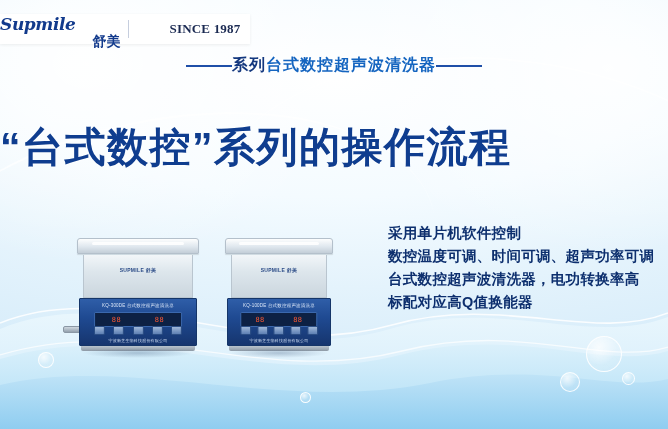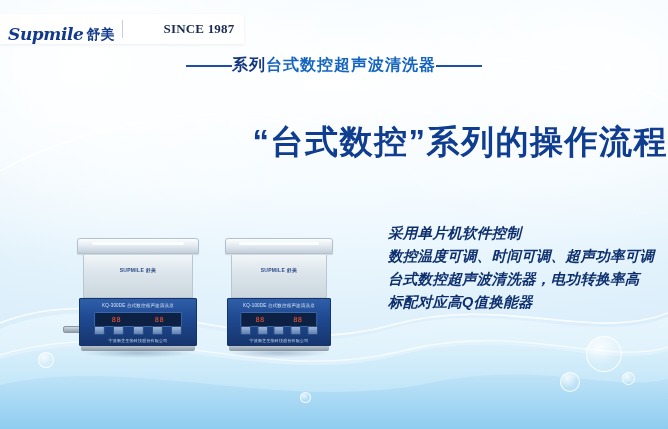--- a/index.html
+++ b/index.html
@@ -69,23 +69,23 @@
     height: 30px;
     display: flex;
     align-items: stretch;
     background: #ffffff;
     border-right: 0;
     box-shadow: 0 1px 3px rgba(0,0,0,0.07);
     z-index: 5;
   }
   .logo-brand {
     display: flex;
-    align-items: flex-end;
-    padding: 0 8px 0 8px;
-    gap: 3px;
+    align-items: flex-start;
+    padding: 0 8px 0 0;
+    gap: 17px;
   }
   .logo-en {
     font-family: "DejaVu Serif", serif;
     font-size: 17px;
     font-weight: bold;
     font-style: italic;
     color: #123a8c;
     letter-spacing: -0.4px;
   }
   .logo-cn {
@@ -135,43 +135,42 @@
     white-space: nowrap;
   }
   .subtitle .hl {
     color: #1565c0;
   }
   
   .main-title {
     position: absolute;
     top: 120px;
     left: 0; right: 0;
-    text-align: right;
-    font-size: 33px;
+    text-align: left;
+    font-size: 41px;
     font-weight: bold;
     color: #0f3d8f;
     letter-spacing: 1.5px;
     text-shadow: 0 1px 0 rgba(255,255,255,0.9);
     z-index: 4;
   }
   
   .bullets {
     position: absolute;
     left: 388px;
     top: 222px;
     z-index: 6;
   }
   .bullet {
     font-size: 14.5px;
     line-height: 23px;
     color: #0d2f6e;
     font-weight: bold;
     letter-spacing: 0.3px;
     white-space: nowrap;
-    font-style: italic;
   }
   
   .machines {
     position: absolute;
     left: 55px;
     bottom: 78px;
     width: 320px;
     height: 140px;
     z-index: 6;
   }

